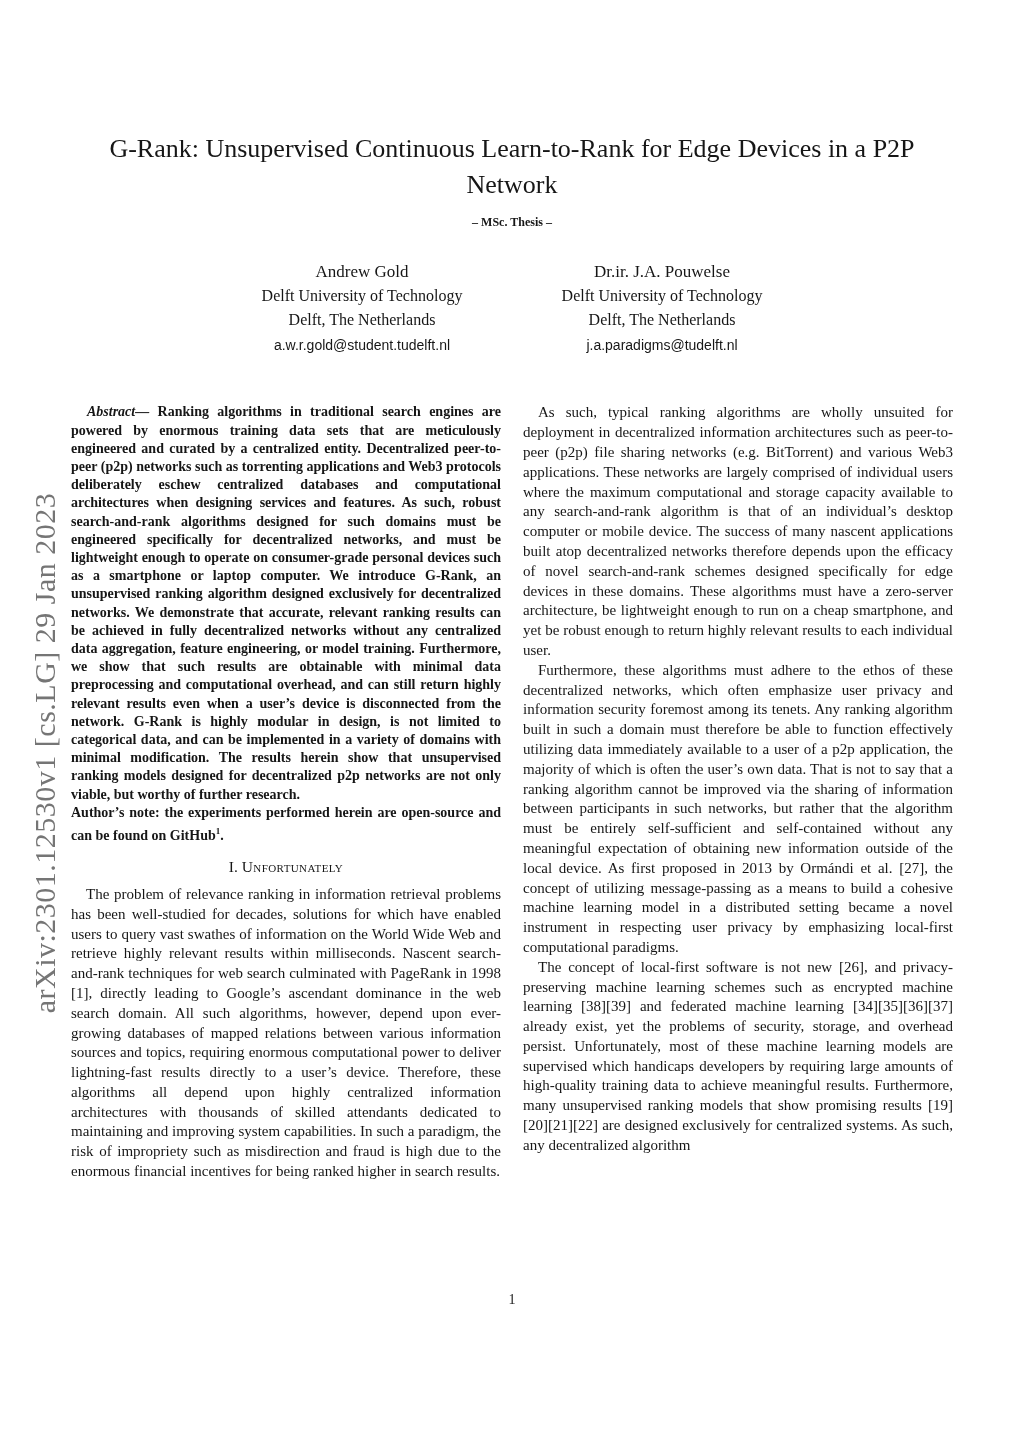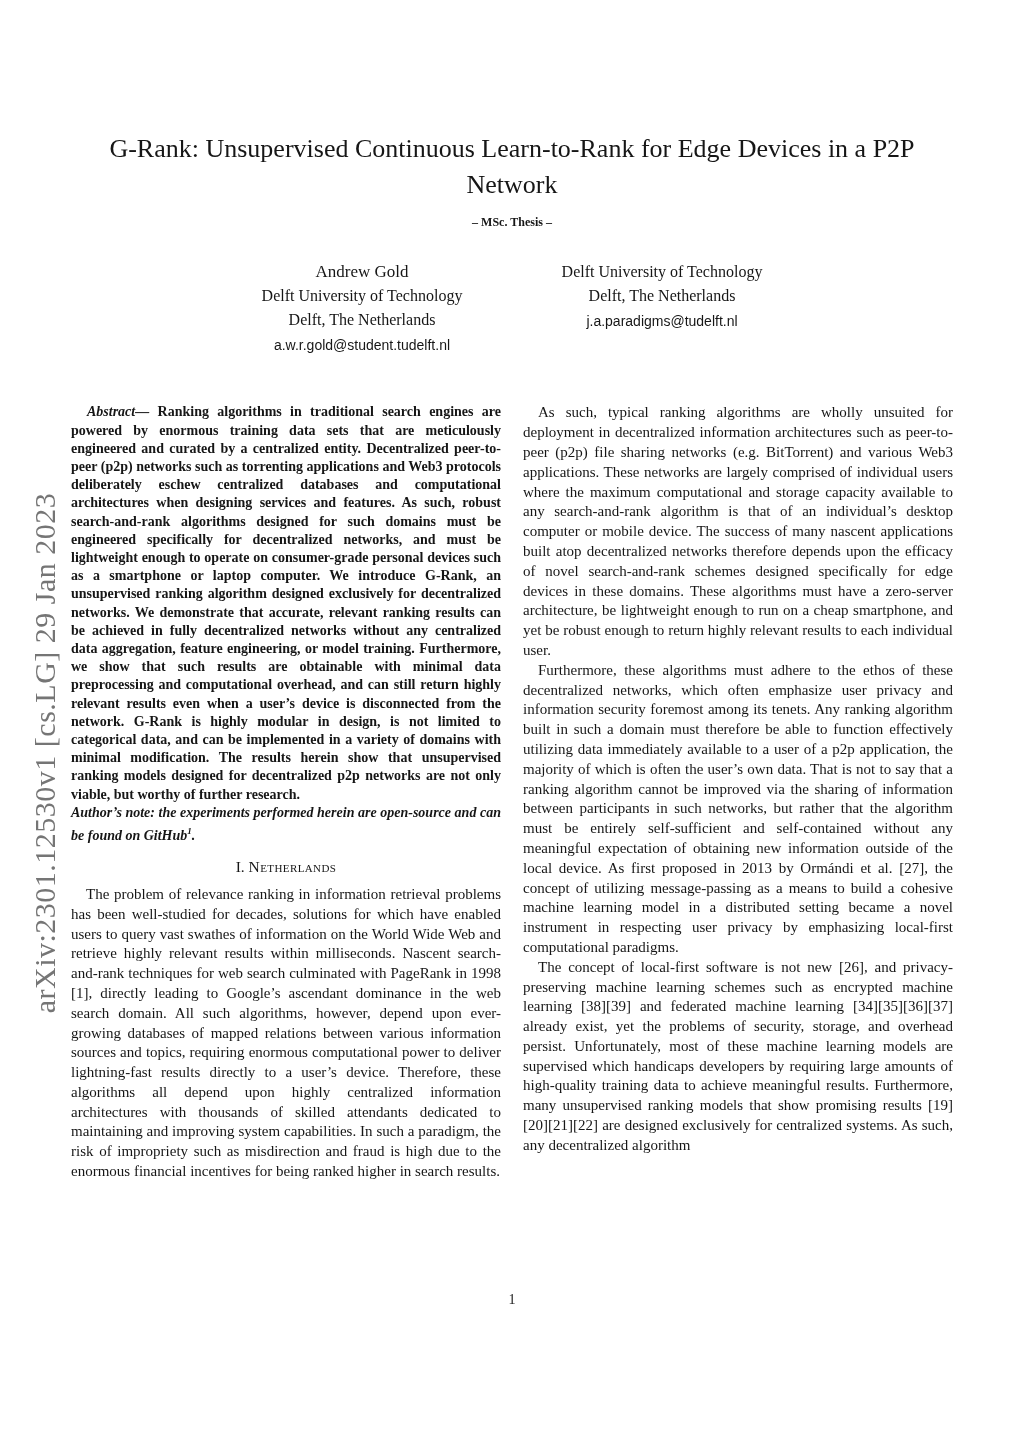--- a/index.html
+++ b/index.html
@@ -59,21 +59,20 @@
   .abstract-paragraph {
     font-size: 14px;
     font-weight: bold;
     line-height: 18.2px;
     text-indent: 16px;
   }
   .abstract-label { font-style: italic; }
   .authors-note {
     font-size: 14px;
     font-weight: bold;
-    font-style: italic;
     line-height: 18.2px;
   }
   .authors-note sup, .footnote sup {
     font-size: 9px; font-weight: bold;
   }
   .section-heading {
     text-align: center;
     font-weight: normal;
     font-size: 15.5px;
     margin: 13px 0 9px;
@@ -109,31 +108,32 @@
 <div class="thesis-subtitle">– MSc. Thesis –</div>
 
 <div class="authors">
   <div class="author-block">
     <div class="author-name">Andrew Gold</div>
     <div class="author-line">Delft University of Technology</div>
     <div class="author-line">Delft, The Netherlands</div>
     <div class="author-email">a.w.r.gold@student.tudelft.nl</div>
   </div>
   <div class="author-block">
+    <div class="author-name">Dr.ir. J.A. Pouwelse</div>
     <div class="author-line">Delft University of Technology</div>
     <div class="author-line">Delft, The Netherlands</div>
     <div class="author-email">j.a.paradigms@tudelft.nl</div>
   </div>
 </div>
 
 <div class="columns">
   <div class="col">
     <p class="abstract-paragraph"><span class="abstract-label">Abstract—</span><span> Ranking algorithms in traditional search engines are powered by enormous training data sets that are meticulously engineered and curated by a centralized entity. Decentralized peer-to-peer (p2p) networks such as torrenting applications and Web3 protocols deliberately eschew centralized databases and computational architectures when designing services and features. As such, robust search-and-rank algorithms designed for such domains must be engineered specifically for decentralized networks, and must be lightweight enough to operate on consumer-grade personal devices such as a smartphone or laptop computer. We introduce G-Rank, an unsupervised ranking algorithm designed exclusively for decentralized networks. We demonstrate that accurate, relevant ranking results can be achieved in fully decentralized networks without any centralized data aggregation, feature engineering, or model training. Furthermore, we show that such results are obtainable with minimal data preprocessing and computational overhead, and can still return highly relevant results even when a user’s device is disconnected from the network. G-Rank is highly modular in design, is not limited to categorical data, and can be implemented in a variety of domains with minimal modification. The results herein show that unsupervised ranking models designed for decentralized p2p networks are not only viable, but worthy of further research.</span></p>
     <p class="authors-note"><span>Author’s note: the experiments performed herein are open-source and can be found on GitHub</span><sup>1</sup><span>.</span></p>
-    <h2 class="section-heading"><span>I.</span> <span class="sc">Netherlands</span></h2>
+    <h2 class="section-heading"><span>I.</span> <span class="sc">Unfortunately</span></h2>
     <p class="body-paragraph">The problem of relevance ranking in information retrieval problems has been well-studied for decades, solutions for which have enabled users to query vast swathes of information on the World Wide Web and retrieve highly relevant results within milliseconds. Nascent search-and-rank techniques for web search culminated with PageRank in 1998 [1], directly leading to Google’s ascendant dominance in the web search domain. All such algorithms, however, depend upon ever-growing databases of mapped relations between various information sources and topics, requiring enormous computational power to deliver lightning-fast results directly to a user’s device. Therefore, these algorithms all depend upon highly centralized information architectures with thousands of skilled attendants dedicated to maintaining and improving system capabilities. In such a paradigm, the risk of impropriety such as misdirection and fraud is high due to the enormous financial incentives for being ranked higher in search results.</p>
   </div>
   <div class="col">
     <p class="body-paragraph">As such, typical ranking algorithms are wholly unsuited for deployment in decentralized information architectures such as peer-to-peer (p2p) file sharing networks (e.g. BitTorrent) and various Web3 applications. These networks are largely comprised of individual users where the maximum computational and storage capacity available to any search-and-rank algorithm is that of an individual’s desktop computer or mobile device. The success of many nascent applications built atop decentralized networks therefore depends upon the efficacy of novel search-and-rank schemes designed specifically for edge devices in these domains. These algorithms must have a zero-server architecture, be lightweight enough to run on a cheap smartphone, and yet be robust enough to return highly relevant results to each individual user.</p>
     <p class="body-paragraph">Furthermore, these algorithms must adhere to the ethos of these decentralized networks, which often emphasize user privacy and information security foremost among its tenets. Any ranking algorithm built in such a domain must therefore be able to function effectively utilizing data immediately available to a user of a p2p application, the majority of which is often the user’s own data. That is not to say that a ranking algorithm cannot be improved via the sharing of information between participants in such networks, but rather that the algorithm must be entirely self-sufficient and self-contained without any meaningful expectation of obtaining new information outside of the local device. As first proposed in 2013 by Ormándi et al. [27], the concept of utilizing message-passing as a means to build a cohesive machine learning model in a distributed setting became a novel instrument in respecting user privacy by emphasizing local-first computational paradigms.</p>
     <p class="body-paragraph">The concept of local-first software is not new [26], and privacy-preserving machine learning schemes such as encrypted machine learning [38][39] and federated machine learning [34][35][36][37] already exist, yet the problems of security, storage, and overhead persist. Unfortunately, most of these machine learning models are supervised which handicaps developers by requiring large amounts of high-quality training data to achieve meaningful results. Furthermore, many unsupervised ranking models that show promising results [19][20][21][22] are designed exclusively for centralized systems. As such, any decentralized algorithm</p>
   </div>
 </div>
 
 <div class="page-number">1</div>

